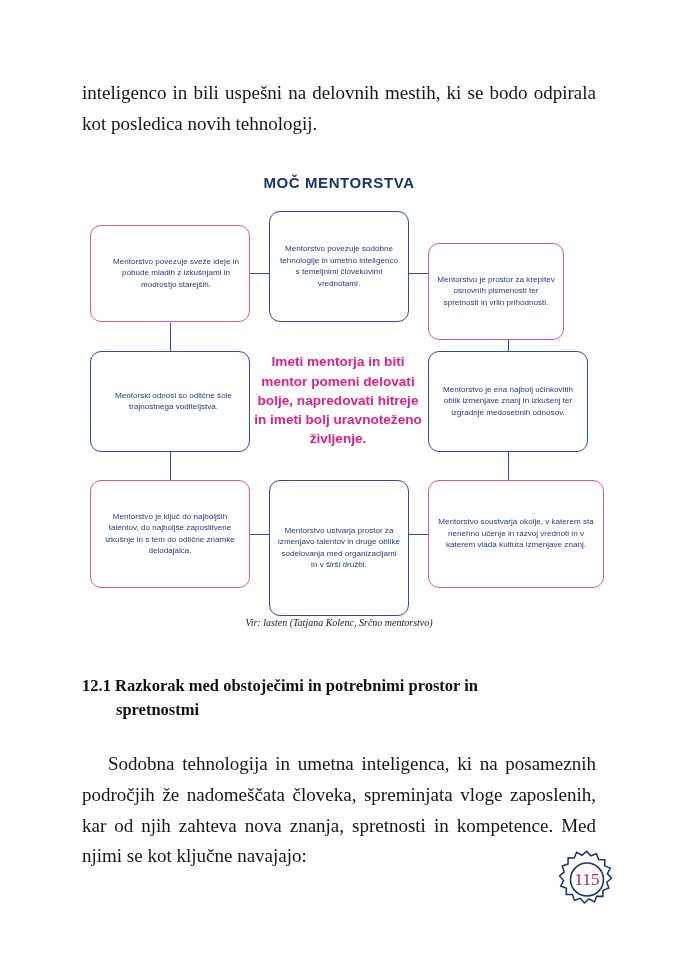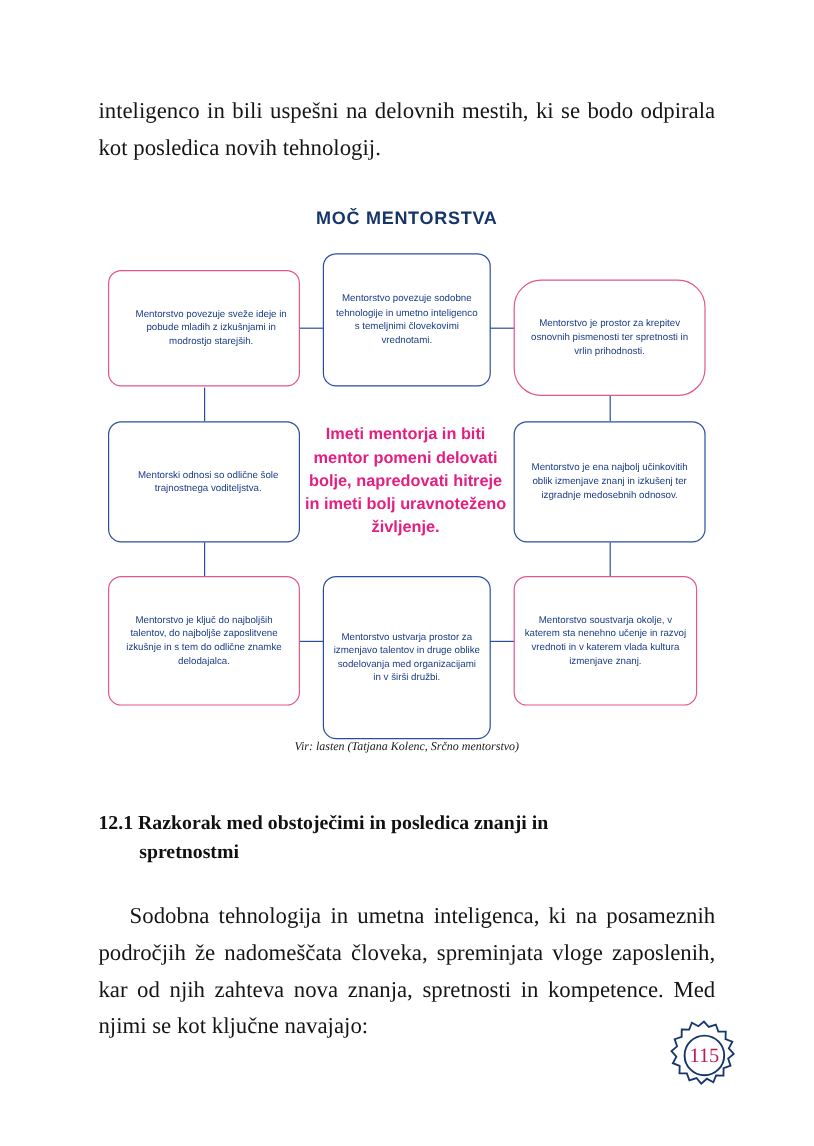--- a/index.html
+++ b/index.html
@@ -154,21 +154,21 @@
     <div class="connector" style="left:287px; top:335px; width:60px; height:1.2px;"></div>
 
     <div class="node pink" style="left:8px; top:26px; width:160px; height:97px;padding-left:20px;">
       <span class="txt">Mentorstvo povezuje sveže ideje in pobude mladih z izkušnjami in modrostjo starejših.</span>
     </div>
 
     <div class="node blue" style="left:187px; top:12px; width:140px; height:111px;">
       <span class="txt">Mentorstvo povezuje sodobne tehnologije in umetno inteligenco s temeljnimi človekovimi vrednotami.</span>
     </div>
 
-    <div class="node pink" style="left:346px; top:34px; width:160px; height:97px;border-radius:23px;">
+    <div class="node pink" style="left:346px; top:44px; width:136px; height:97px;">
       <span class="txt">Mentorstvo je prostor za krepitev osnovnih pismenosti ter spretnosti in vrlin prihodnosti.</span>
     </div>
 
     <div class="node blue" style="left:8px; top:152px; width:160px; height:101px;padding-left:15px;">
       <span class="txt">Mentorski odnosi so odlične šole trajnostnega voditeljstva.</span>
     </div>
 
     <div class="center-node">
       <span class="txt">Imeti mentorja in biti mentor pomeni delovati bolje, napredovati hitreje in imeti bolj uravnoteženo življenje.</span>
     </div>
@@ -178,31 +178,31 @@
     </div>
 
     <div class="node pink" style="left:8px; top:281px; width:160px; height:108px;">
       <span class="txt">Mentorstvo je ključ do najboljših talentov, do najboljše zaposlitvene izkušnje in s tem do odlične znamke delodajalca.</span>
     </div>
 
     <div class="node blue" style="left:187px; top:281px; width:140px; height:136px;">
       <span class="txt">Mentorstvo ustvarja prostor za izmenjavo talentov in druge oblike sodelovanja med organizacijami in v širši družbi.</span>
     </div>
 
-    <div class="node pink" style="left:346px; top:281px; width:153px; height:108px;">
+    <div class="node pink" style="left:346px; top:281px; width:176px; height:108px;">
       <span class="txt">Mentorstvo soustvarja okolje, v katerem sta nenehno učenje in razvoj vrednoti in v katerem vlada kultura izmenjave znanj.</span>
     </div>
 
   </div>
 
   <p class="caption">Vir: lasten (Tatjana Kolenc, Srčno mentorstvo)</p>
 
   <div class="heading">
     <span>12.1</span>
-    <span>Razkorak med obstoječimi in posledica znanji in</span>
+    <span>Razkorak med obstoječimi in potrebnimi prostor in</span>
     <span class="h-ind">spretnostmi</span>
   </div>
 
   <div class="body-block">
     <p class="para indent">Sodobna tehnologija in umetna inteligenca, ki  na posameznih področjih že nadomeščata človeka, spreminjata  vloge zaposlenih, kar od njih zahteva nova znanja, spretnosti in kompetence. Med njimi se kot ključne navajajo:</p>
   </div>
 
   <div class="page-number">
     <svg width="74" height="74" viewBox="0 0 74 74">
       <g fill="none" stroke="#16366b" stroke-width="1.6">

